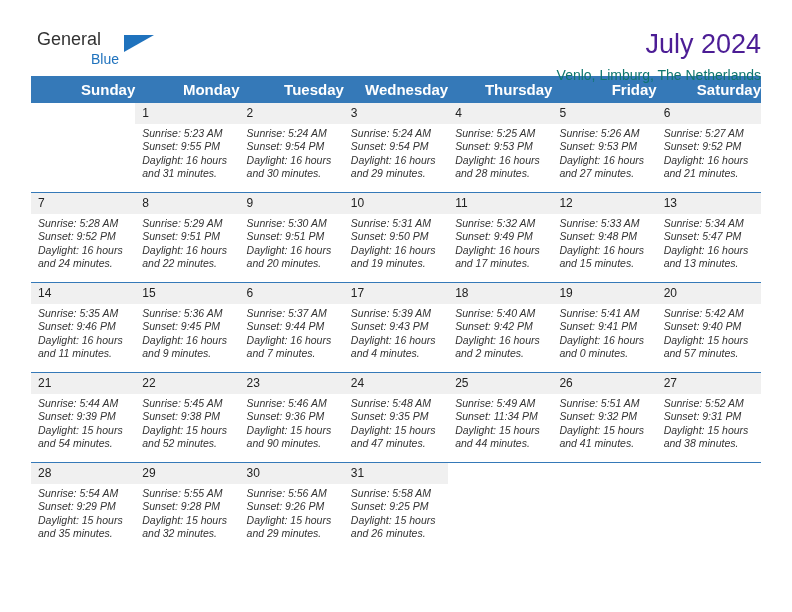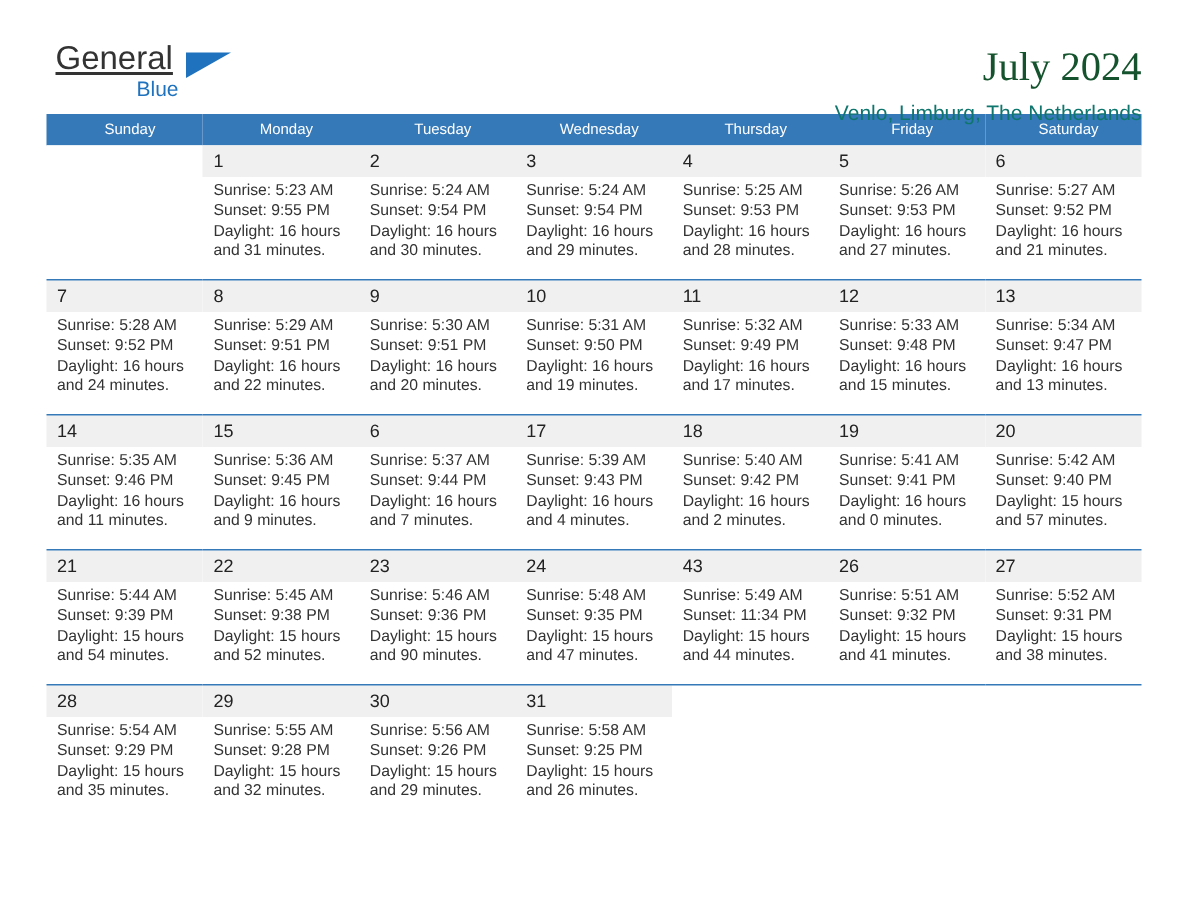--- a/index.html
+++ b/index.html
@@ -34,25 +34,24 @@
   .brand {
     position: relative;
     width: 150px;
     height: 52px;
     flex: none;
   }
   .brand-general {
     position: absolute;
     left: 6px;
     top: 0px;
-    font-size: 22px;
+    font-size: 18px;
     color: #333333;
     letter-spacing: 0px;
     line-height: 26px;
-    text-decoration: underline;
   }
   .brand-blue {
     position: absolute;
     left: 60px;
     top: 20px;
     font-size: 14px;
     color: #1f72bd;
     line-height: 26px;
   }
   .brand-tri {
@@ -65,45 +64,44 @@
     border-bottom: 17px solid transparent;
   }
 
   .titleblock {
     text-align: right;
     flex: none;
     padding-top: 2px;
   }
   .cal-title {
     font-size: 27px;
-    color: #14532d;
+    color: #4c1d95;
     line-height: 32px;
     white-space: nowrap;
-    font-family: Liberation Serif, serif;
   }
   .cal-subtitle {
     font-size: 14px;
     color: #0f766e;
     line-height: 20px;
     margin-top: 5px;
     white-space: nowrap;
   }
 
   
   .calendar {
     width: 730px;
     border-collapse: collapse;
     table-layout: fixed;
   }
   .calendar th {
     background: #3579b8;
     color: #ffffff;
-    font-size: 10px;
-    font-weight: normal;
-    text-align: center;
+    font-size: 15px;
+    font-weight: bold;
+    text-align: right;
     padding: 5px 0 5px 7px;
     height: 19px;
     box-sizing: border-box;
     border: none;
   }
   .calendar td {
     vertical-align: top;
     padding: 0;
     height: 89px;
     border-top: 1px solid #3579b8;
@@ -122,20 +120,21 @@
     box-sizing: border-box;
   }
   .cell-empty .daynum {
     background: #ffffff;
   }
   .details {
     padding: 3px 6px 0 7px;
     font-size: 10.5px;
     line-height: 13.4px;
     color: #333333;
+    font-style: italic;
   }
   .details div { white-space: nowrap; }
 </style>
 </head>
 <body>
 
 <div class="page">
 
   <div class="header">
     <div class="brand">
@@ -273,21 +272,21 @@
               <div>Sunrise: 5:33 AM</div>
               <div>Sunset: 9:48 PM</div>
               <div>Daylight: 16 hours</div>
               <div>and 15 minutes.</div>
             </div>
           </td>
           <td>
             <div class="daynum">13</div>
             <div class="details">
               <div>Sunrise: 5:34 AM</div>
-              <div>Sunset: 9:47 PM</div>
+              <div>Sunset: 5:47 PM</div>
               <div>Daylight: 16 hours</div>
               <div>and 13 minutes.</div>
             </div>
           </td>
         </tr>
         <tr class="week">
           <td>
             <div class="daynum">14</div>
             <div class="details">
               <div>Sunrise: 5:35 AM</div>
@@ -382,21 +381,21 @@
           <td>
             <div class="daynum">24</div>
             <div class="details">
               <div>Sunrise: 5:48 AM</div>
               <div>Sunset: 9:35 PM</div>
               <div>Daylight: 15 hours</div>
               <div>and 47 minutes.</div>
             </div>
           </td>
           <td>
-            <div class="daynum">43</div>
+            <div class="daynum">25</div>
             <div class="details">
               <div>Sunrise: 5:49 AM</div>
               <div>Sunset: 11:34 PM</div>
               <div>Daylight: 15 hours</div>
               <div>and 44 minutes.</div>
             </div>
           </td>
           <td>
             <div class="daynum">26</div>
             <div class="details">

